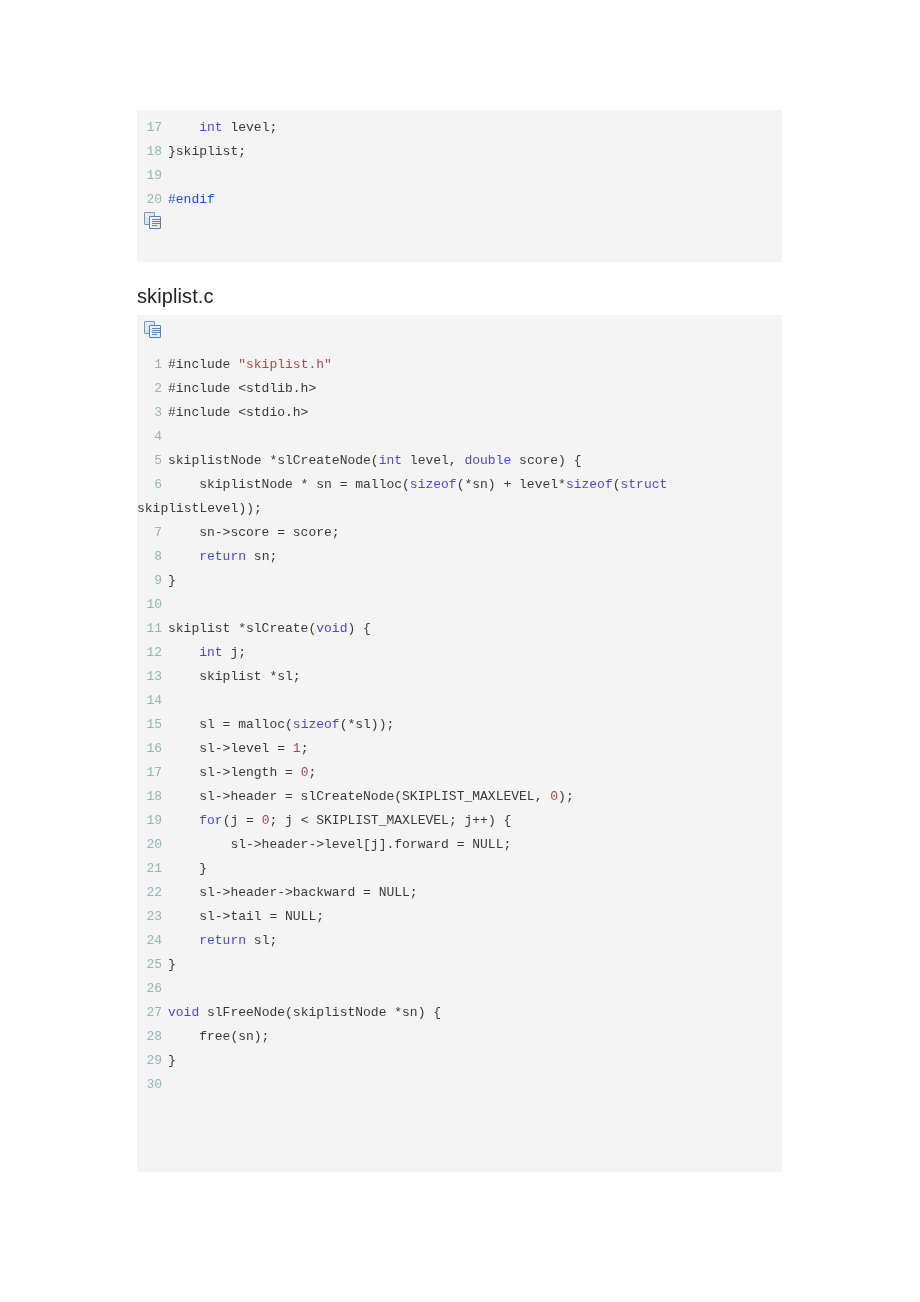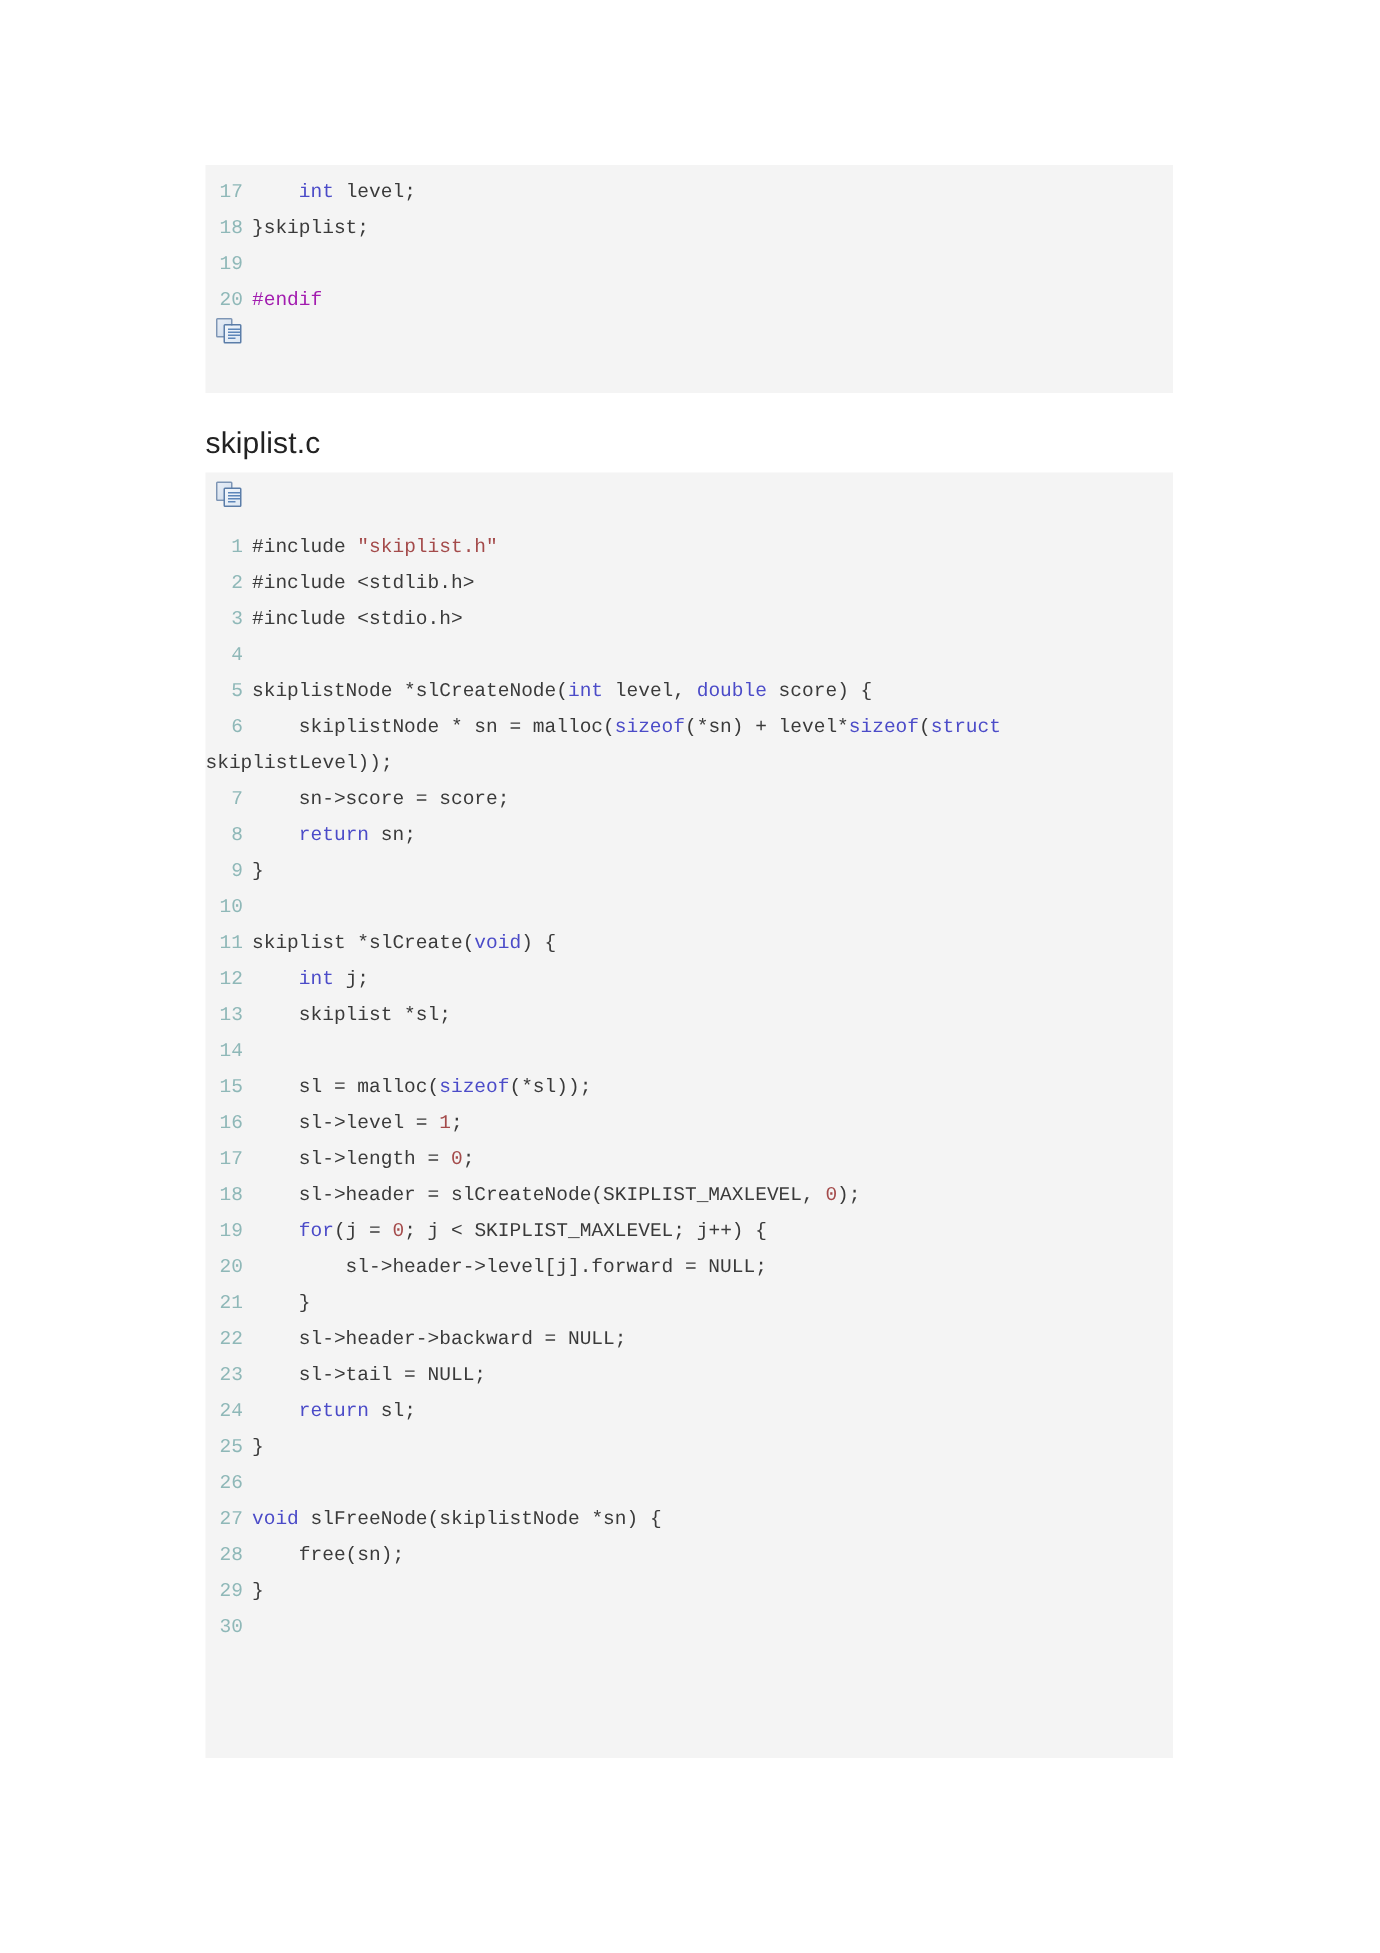--- a/index.html
+++ b/index.html
@@ -111,21 +111,21 @@
     color: #8fb8b8;
     font-family: "Liberation Mono", "DejaVu Sans Mono", monospace;
     font-size: 13px;
     user-select: none;
     margin-right: 6px;
   }
   .code-text { display: inline; }
 
   
   .k  { color: #4b4bc8; }   
-  .pp { color: #a21caf; }   
+  .pp { color: #1d4ed8; }   
   .s  { color: #a44b4b; }   
   .n  { color: #a44b4b; }   
   .pl { color: #3a3a3a; }   
 
   
   .file-heading {
     position: absolute;
     left: 137px;
     top: 285px;
     font-family: "Liberation Sans", sans-serif;

